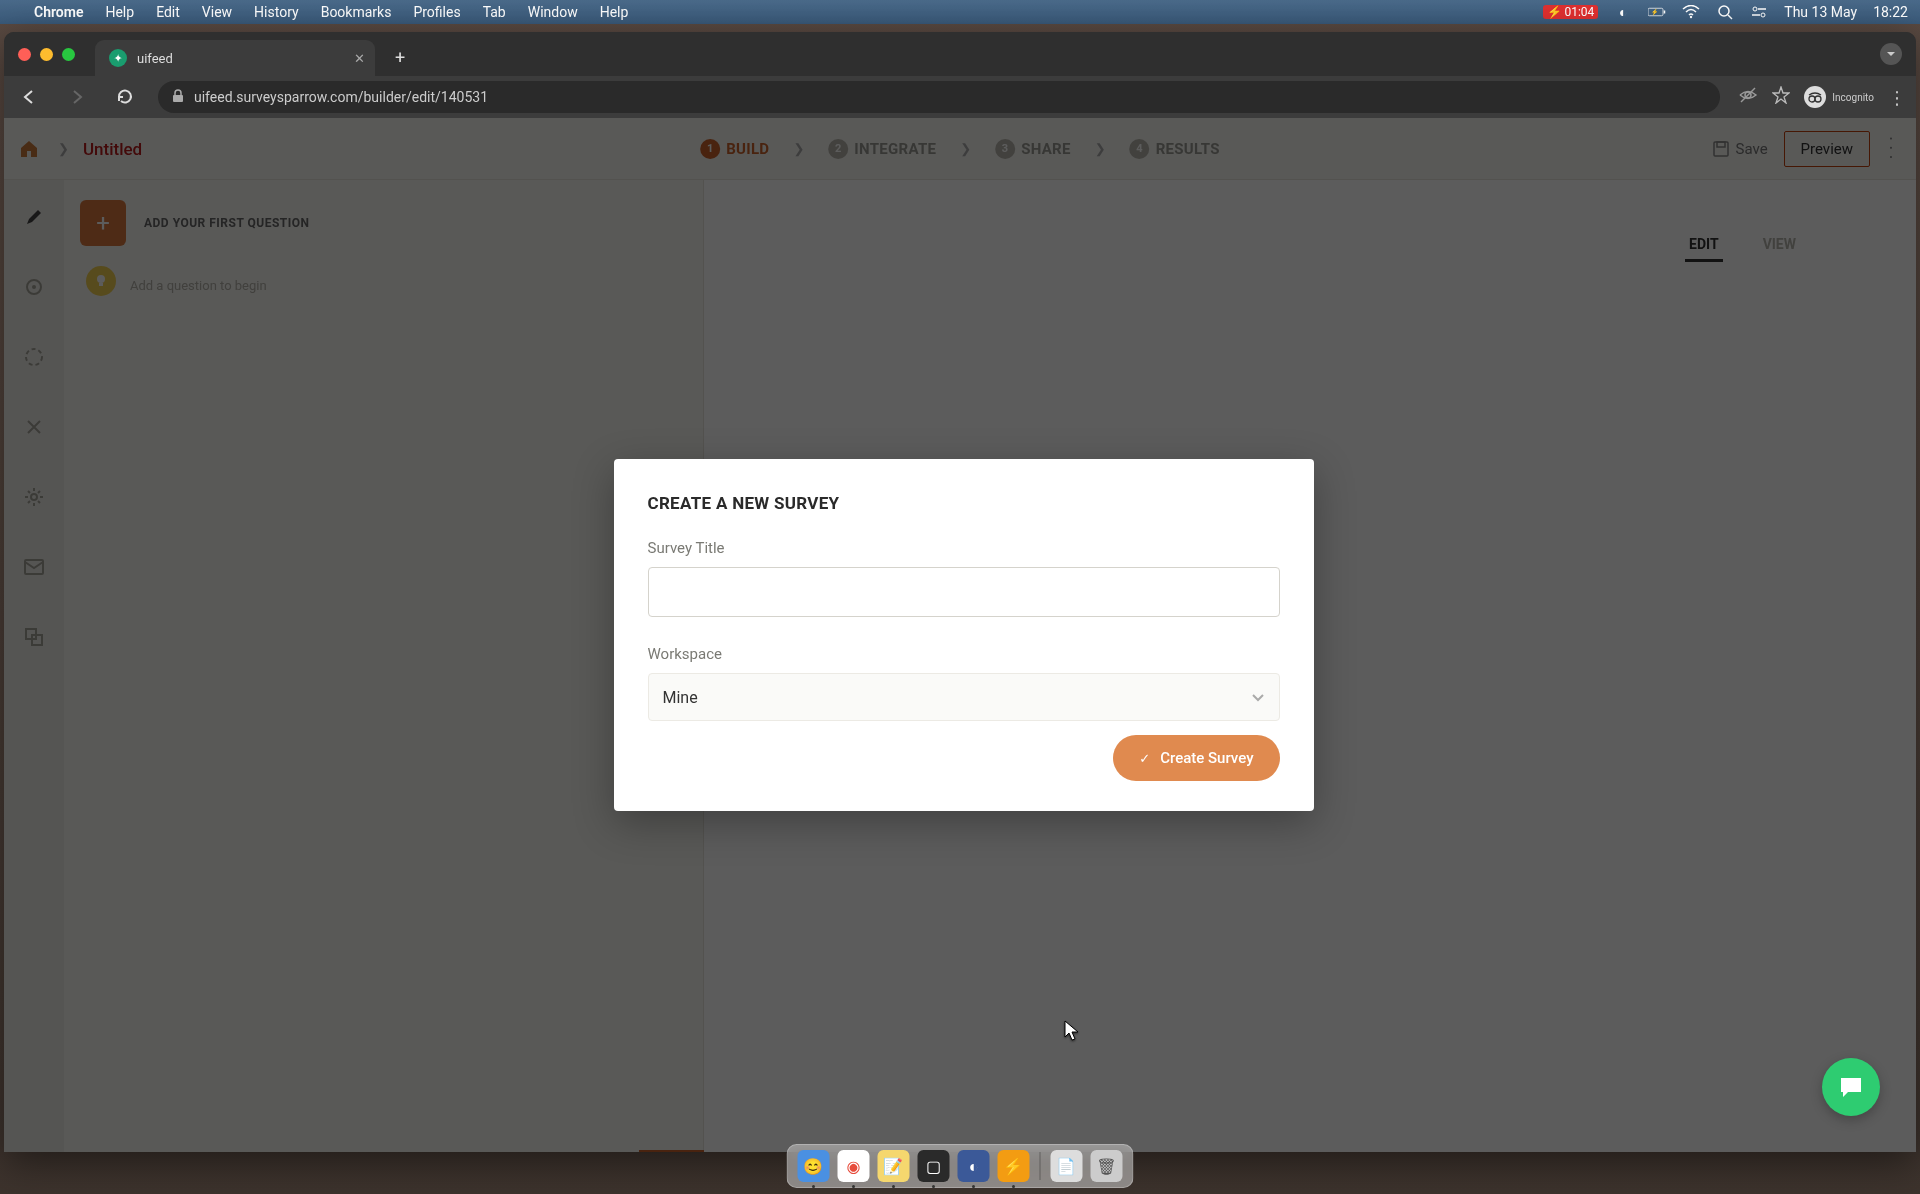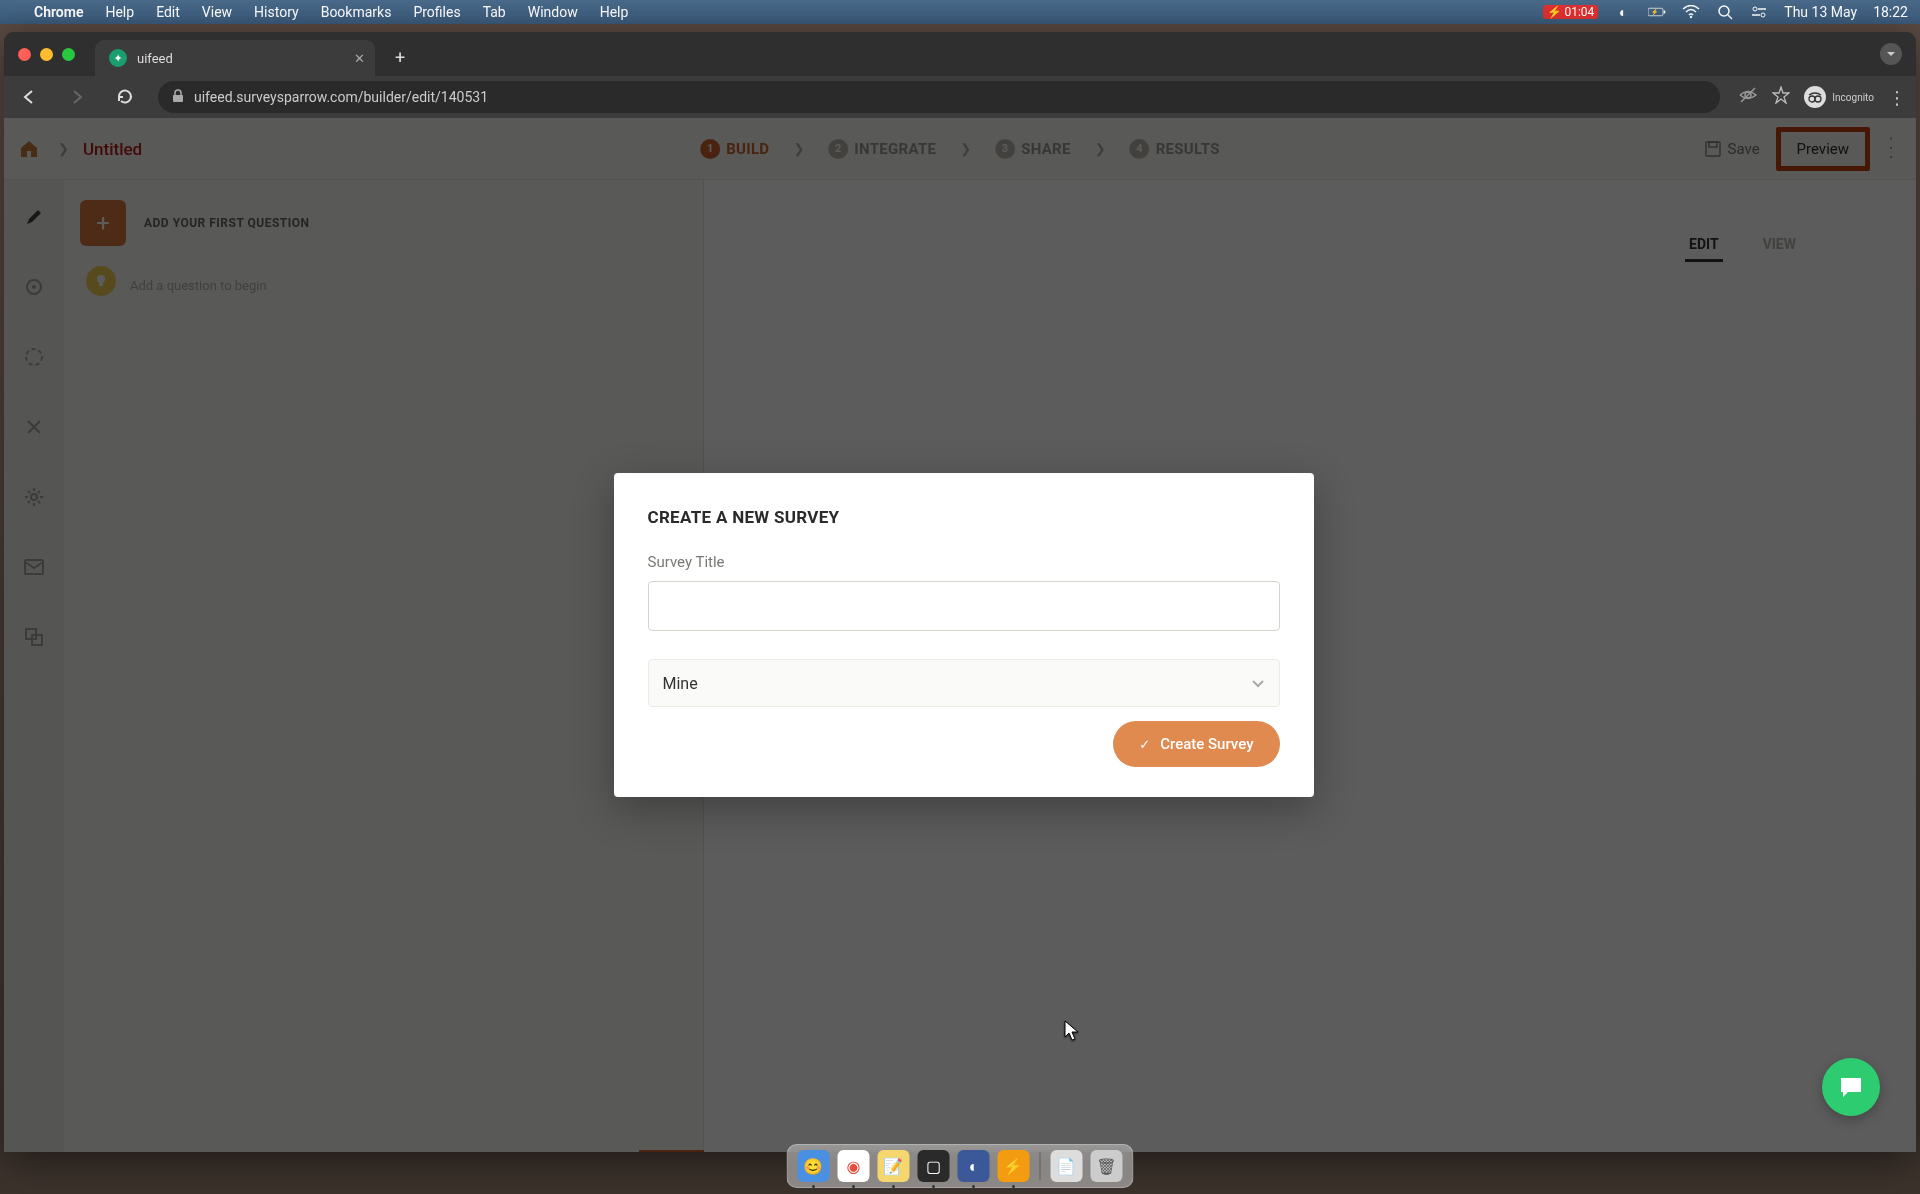--- a/index.html
+++ b/index.html
@@ -46,21 +46,21 @@
 .chevron-sep { color: #aaa; font-size: 13px; }
 .breadcrumb-title { font-size: 17px; font-weight: 500; color: #b91c1c; }
 .steps { margin-left: auto; margin-right: auto; display: flex; gap: 24px; align-items: center; position: absolute; left: 50%; transform: translateX(-50%); }
 .step { display: flex; align-items: center; gap: 6px; font-size: 15px; font-weight: 700; color: #9a9a92; letter-spacing: 0.3px; }
 .step.active { color: #c9622a; }
 .step .num { width: 20px; height: 20px; border-radius: 50%; background: #b7b5ab; color: #fff; display: flex; align-items: center; justify-content: center; font-size: 11px; }
 .step.active .num { background: #c9622a; }
 .step-indicator { position: absolute; bottom: -1px; left: 0; height: 3px; background: #c9622a; width: 110px; transform: translateX(635px); }
 .header-right { display: flex; align-items: center; gap: 16px; margin-left: auto; }
 .save-btn { display: flex; align-items: center; gap: 6px; color: #777; font-size: 15px; cursor: pointer; }
-.preview-btn { border: 5px solid #c2410c; padding: 8px 16px; font-size: 15px; color: #333; background: transparent; border-radius: 2px; cursor: pointer; }
+.preview-btn { border: 1px solid #c2410c; padding: 8px 16px; font-size: 15px; color: #333; background: transparent; border-radius: 2px; cursor: pointer; }
 .vert-more { writing-mode: vertical-rl; font-size: 9px; color: #888; letter-spacing: 2px; cursor: pointer; }
 
 .app-body { display: flex; height: calc(100% - 62px); }
 .left-rail { width: 60px; background: #ecebe6; display: flex; flex-direction: column; align-items: center; padding-top: 24px; gap: 44px; }
 .rail-icon { width: 26px; height: 26px; color: #a5a39a; display: flex; align-items: center; justify-content: center; }
 .rail-icon.active { color: #444; }
 
 .question-panel { width: 640px; padding: 20px 16px; border-right: 1px solid #e5e2dc; }
 .add-q { display: flex; align-items: center; gap: 18px; }
 .add-q-btn { width: 46px; height: 46px; border-radius: 6px; background: #d8793e; color: #fff; display: flex; align-items: center; justify-content: center; font-size: 24px; }
@@ -342,20 +342,21 @@
     <div class="overlay">
       <div class="modal">
         <div class="modal-title">CREATE A NEW SURVEY</div>
 
         <div class="field-group">
           <label class="field-label">Survey Title</label>
           <input class="text-input" type="text" value="" style="">
         </div>
 
         <div class="field-group ws">
+          <label class="field-label">Workspace</label>
           <div class="select-box">
             <span>Mine</span>
             <span class="chev">
               <svg width="14" height="10" viewBox="0 0 14 10">
                   <path d="M2 2 L7 7 L12 2" stroke="#aaa" stroke-width="2" fill="none"></path>
                 </svg>
             </span>
           </div>
         </div>
 

